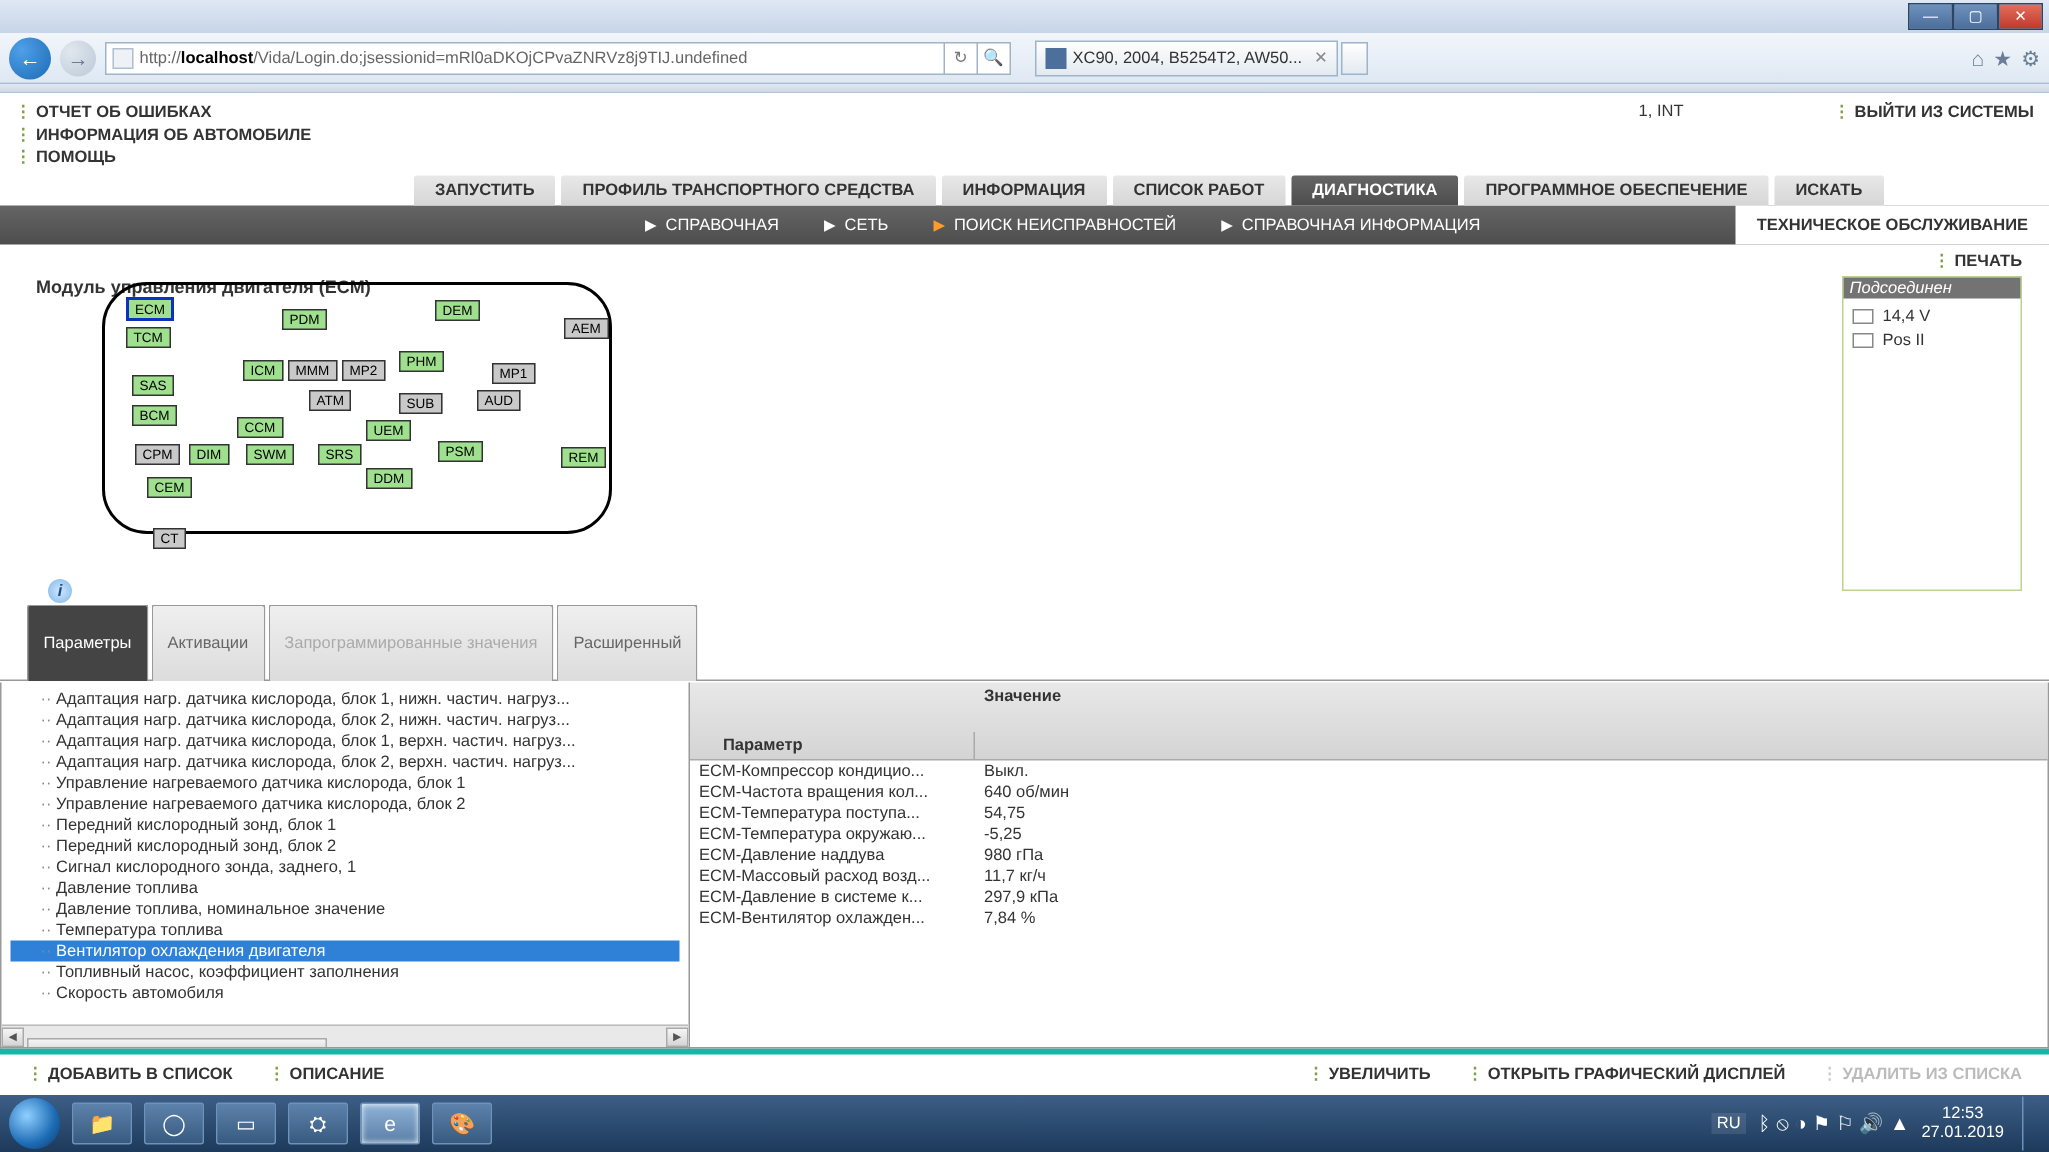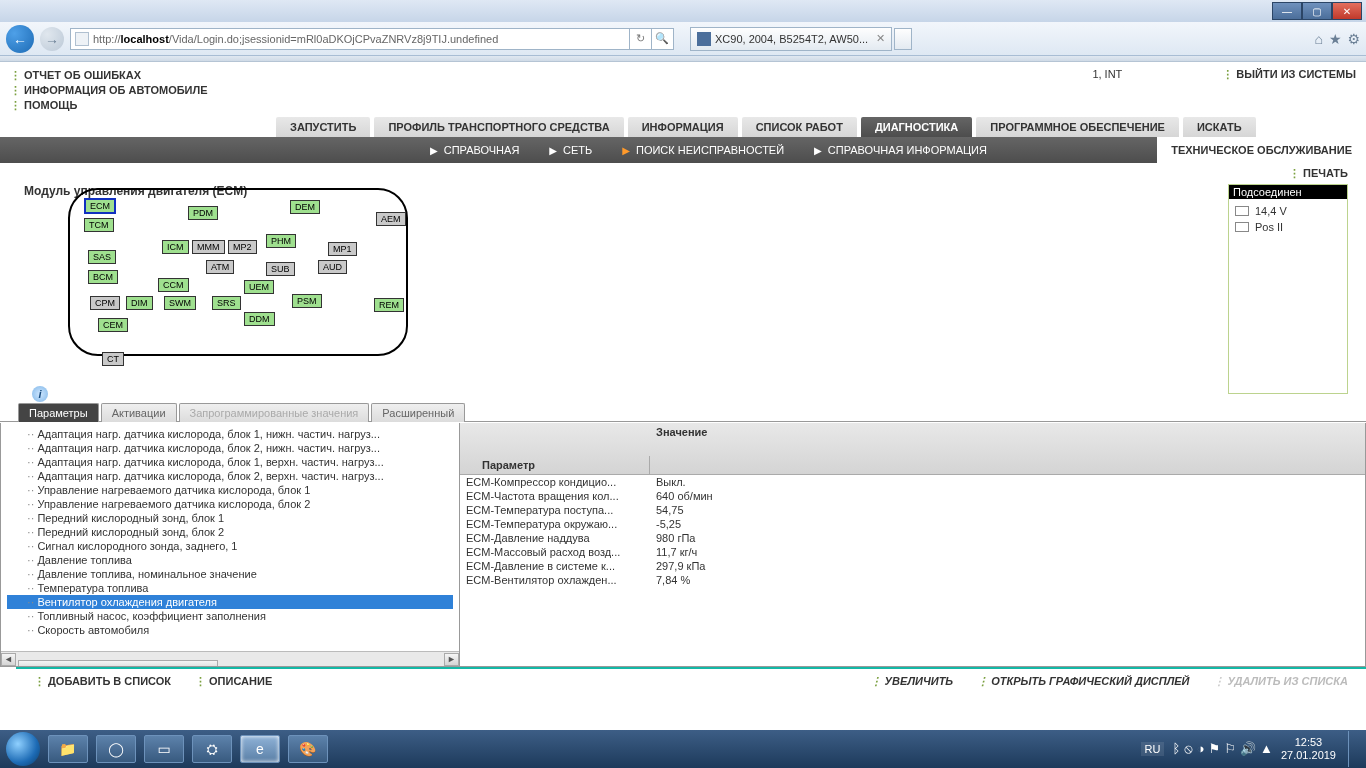--- a/index.html
+++ b/index.html
@@ -47,38 +47,38 @@
 .sub-item.orange .arr-right { color:#ff9a2b;}
 .sub-bar-end { margin-left:auto; background:#fff; color:#333; height:100%; display:flex; align-items:center; padding:0 14px; font-weight:bold;}
 
 .print-row { display:flex; justify-content:flex-end; padding:4px 18px; font-size:11px; color:#333; font-weight:bold;}
 .print-row span::before{ content:"⋮"; color:#7ba040; margin-right:3px;}
 
 .diagram-row { display:flex; padding:0 18px;}
 .diagram-area { flex:0 0 390px; height:190px; position:relative;}
 .diagram-title { font-size:12px; font-weight:bold; color:#333; margin-left:6px;}
 .status-panel { margin-left:auto; width:120px; border:1px solid #bcd38e; font-size:11px;}
-.status-head { background:#000000; color:#fff; padding:1px 4px; }
+.status-head { background:#737373; color:#fff; padding:1px 4px;font-style:italic; }
 .status-body { padding:4px 6px; line-height:16px; color:#333;}
 .status-body .row { display:flex; align-items:center; gap:6px;}
 .bat-icon, .key-icon { width:14px; height:10px; border:1px solid #888; display:inline-block;}
 
 
 .node { position:absolute; font-size:9px; padding:1px 4px; border:1px solid #333; background:#9fe08f; }
 .node.gray { background:#c9c9c9;}
 .node.blue { border:2px solid #1030c0;}
 .diag-outline { position:absolute; left:50px; top:4px; width:340px; height:168px; border:2px solid #000; border-radius:30px;}
 
 .info-icon { position:absolute; left:14px; bottom:-8px; width:16px; height:16px; border-radius:50%; background:radial-gradient(#cfe7ff,#7fb6e8); color:#1a4d80; font-size:11px; font-style:italic; font-weight:bold; display:flex; align-items:center; justify-content:center;}
 
 .diagram-wrap { position:relative; height:210px;}
 
 
 .lower-tabs { display:flex; background:#fff; border-bottom:1px solid #999; padding-left:18px; font-size:11px; margin-top:8px;}
-.ltab { padding:3px 10px; background:linear-gradient(#efefef,#dcdcdc); border:1px solid #999; border-bottom:none; margin-right:2px; color:#666; border-top-left-radius:2px; border-top-right-radius:2px; position:relative; bottom:-1px;}
+.ltab { padding:19px 10px; background:linear-gradient(#efefef,#dcdcdc); border:1px solid #999; border-bottom:none; margin-right:2px; color:#666; border-top-left-radius:2px; border-top-right-radius:2px; position:relative; bottom:-1px;}
 .ltab.active { background:#444; color:#fff; }
 .ltab.disabled { color:#aaa;}
 
 .panels { display:flex; border-top:1px solid transparent;}
 .tree-panel { flex:0 0 460px; border:1px solid #999; border-top:none; height:244px; overflow:hidden; font-size:11px; position:relative;}
 .tree-scroll { height:230px; overflow:hidden; padding:4px 6px;}
 .tree-item { padding:1px 0 1px 20px; color:#333; white-space:nowrap; cursor:default;}
 .tree-item::before { content:"·· "; color:#888;}
 .tree-item.selected { background:#2f81d8; color:#fff;}
 .hscroll { position:absolute; bottom:0; left:0; right:0; height:15px; background:#e9e9e9; border-top:1px solid #bbb; display:flex; align-items:center;}
@@ -87,25 +87,25 @@
 .hscroll .thumb { position:absolute; left:2px; width:200px; height:11px; top:1px; background:linear-gradient(#f5f5f5,#d5d5d5); border:1px solid #aaa;}
 
 .value-panel { flex:1; border:1px solid #999; border-left:none; border-top:none; height:244px; font-size:11px;}
 .value-head { display:flex; background:linear-gradient(#e8e8e8,#d4d4d4); border-bottom:1px solid #aaa; font-weight:bold; color:#333;}
 .value-head div:first-child { flex:0 0 190px; padding:3px 22px; border-right:1px solid #aaa;margin-top:33px;}
 .value-head div:last-child { flex:1; padding:3px 6px;}
 .value-row { display:flex; color:#333;}
 .value-row div:first-child { flex:0 0 190px; padding:1px 6px; white-space:nowrap; overflow:hidden; text-overflow:ellipsis;}
 .value-row div:last-child { flex:1; padding:1px 6px;}
 
-.bottom-actions { display:flex; padding:6px 18px; font-size:11px; font-weight:bold; color:#333; border-top:2px solid #14b8a6;margin-left:16px;}
+.bottom-actions { display:flex; padding:6px 18px; font-size:11px; font-weight:bold; color:#333; border-top:4px solid #14b8a6;}
 .bottom-actions span::before { content:"⋮"; color:#7ba040; margin-right:3px;}
 .bottom-actions .disabled { color:#bbb;}
 .bottom-actions .disabled::before { color:#ccc;}
-.bottom-actions .right { margin-left:auto; display:flex; gap:24px;font-style:italic;}
+.bottom-actions .right { margin-left:auto; display:flex; gap:24px;}
 
 
 .taskbar { position:absolute; bottom:0; left:0; right:0; height:38px; background:linear-gradient(#3d5e86,#1d3a5b); display:flex; align-items:center; padding:0 6px; gap:8px;}
 .start-orb { width:34px; height:34px; border-radius:50%; background:radial-gradient(circle at 35% 35%, #8fd0ff,#1d6bb5 60%, #0a3b68);}
 .task-icon { width:40px; height:28px; border-radius:2px; background:linear-gradient(#5d82ab,#385a7f); border:1px solid #6d92bb; display:flex; align-items:center; justify-content:center; color:#fff; font-size:14px;}
 .task-icon.active { background:linear-gradient(#8fb2d7,#5a7fa6); box-shadow:inset 0 0 4px #fff;}
 .tray { margin-left:auto; display:flex; align-items:center; gap:8px; color:#fff; font-size:11px;}
 .tray .lang { background:rgba(255,255,255,0.1); padding:1px 4px;}
 .tray .icons { display:flex; gap:4px; font-size:13px;}
 .clock { text-align:center; line-height:13px;}

